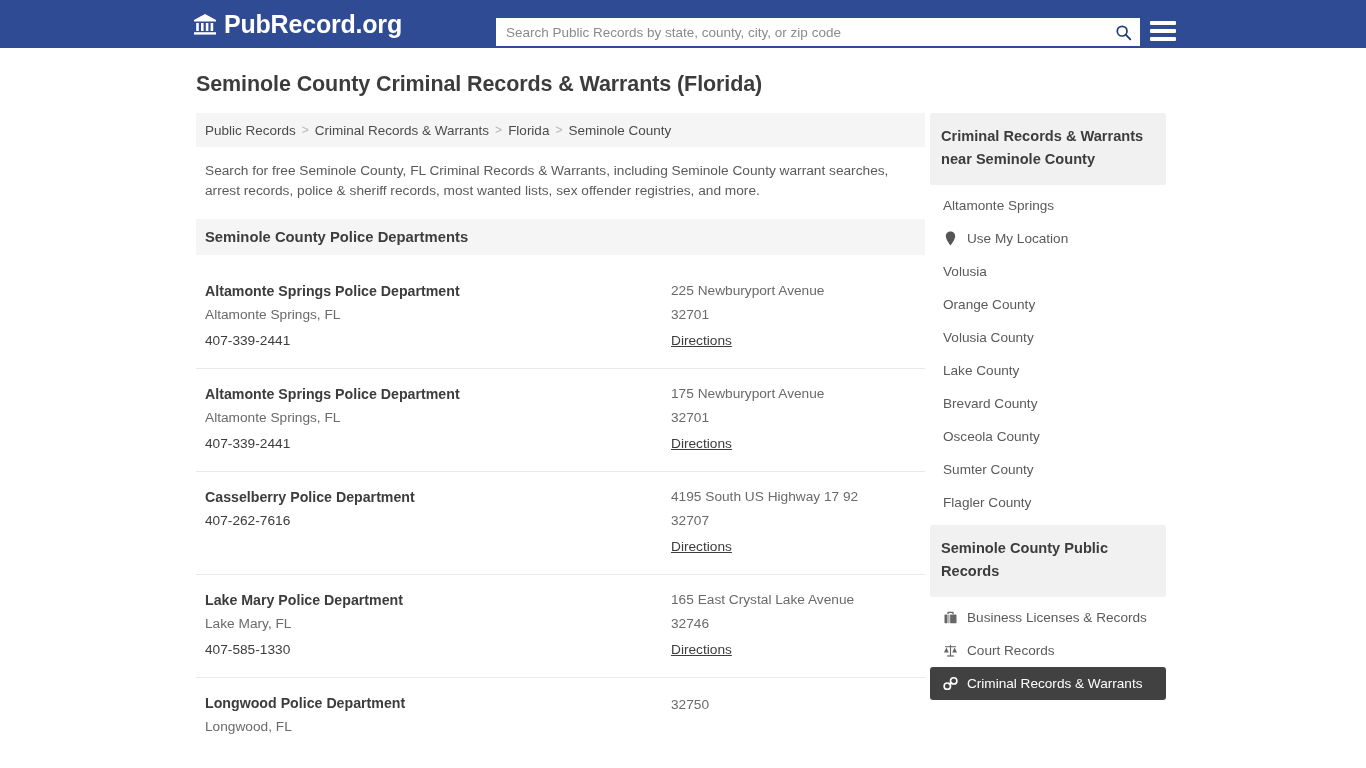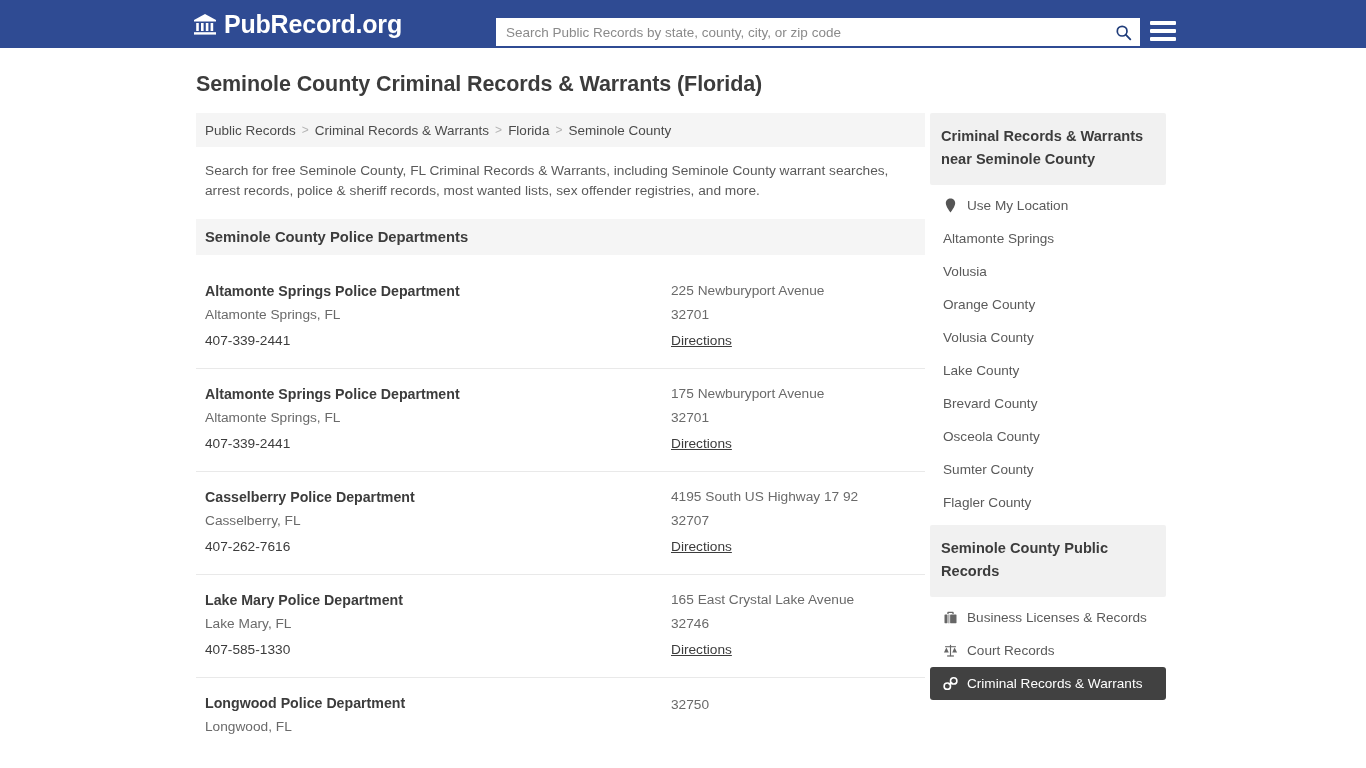--- a/index.html
+++ b/index.html
@@ -310,21 +310,20 @@
           <div class="listing-right">
             <div class="agency-street">175 Newburyport Avenue</div>
             <div class="agency-zip">32701</div>
             <a class="directions-link" href="#">Directions</a>
           </div>
         </div>
 
         <div class="listing">
           <div class="listing-left">
             <div class="agency-name">Casselberry Police Department</div>
-            <div class="agency-city">Casselberry, FL</div>
             <div class="agency-phone">407-262-7616</div>
           </div>
           <div class="listing-right">
             <div class="agency-street">4195 South US Highway 17 92</div>
             <div class="agency-zip">32707</div>
             <a class="directions-link" href="#">Directions</a>
           </div>
         </div>
 
         <div class="listing">
@@ -355,28 +354,28 @@
       </div>
     </div>
 
     <div class="side-col">
 
       <div class="side-box-head">Criminal Records &amp; Warrants near Seminole County</div>
 
       <div class="side-list">
 
         <a class="side-link" href="#">
+          <span class="side-label">Altamonte Springs</span>
+        </a>
+
+        <a class="side-link" href="#">
           <svg class="side-ico" viewBox="0 0 16 16">
             <path fill="#555555" d="M8 0.6C5.2 0.6 3 2.8 3 5.6c0 3.6 5 9.8 5 9.8s5-6.2 5-9.8c0-2.8-2.2-5-5-5z"></path>
           </svg>
           <span class="side-label">Use My Location</span>
-        </a>
-
-        <a class="side-link" href="#">
-          <span class="side-label">Altamonte Springs</span>
         </a>
 
         <a class="side-link" href="#">
           <span class="side-label">Volusia</span>
         </a>
 
         <a class="side-link" href="#">
           <span class="side-label">Orange County</span>
         </a>
 

